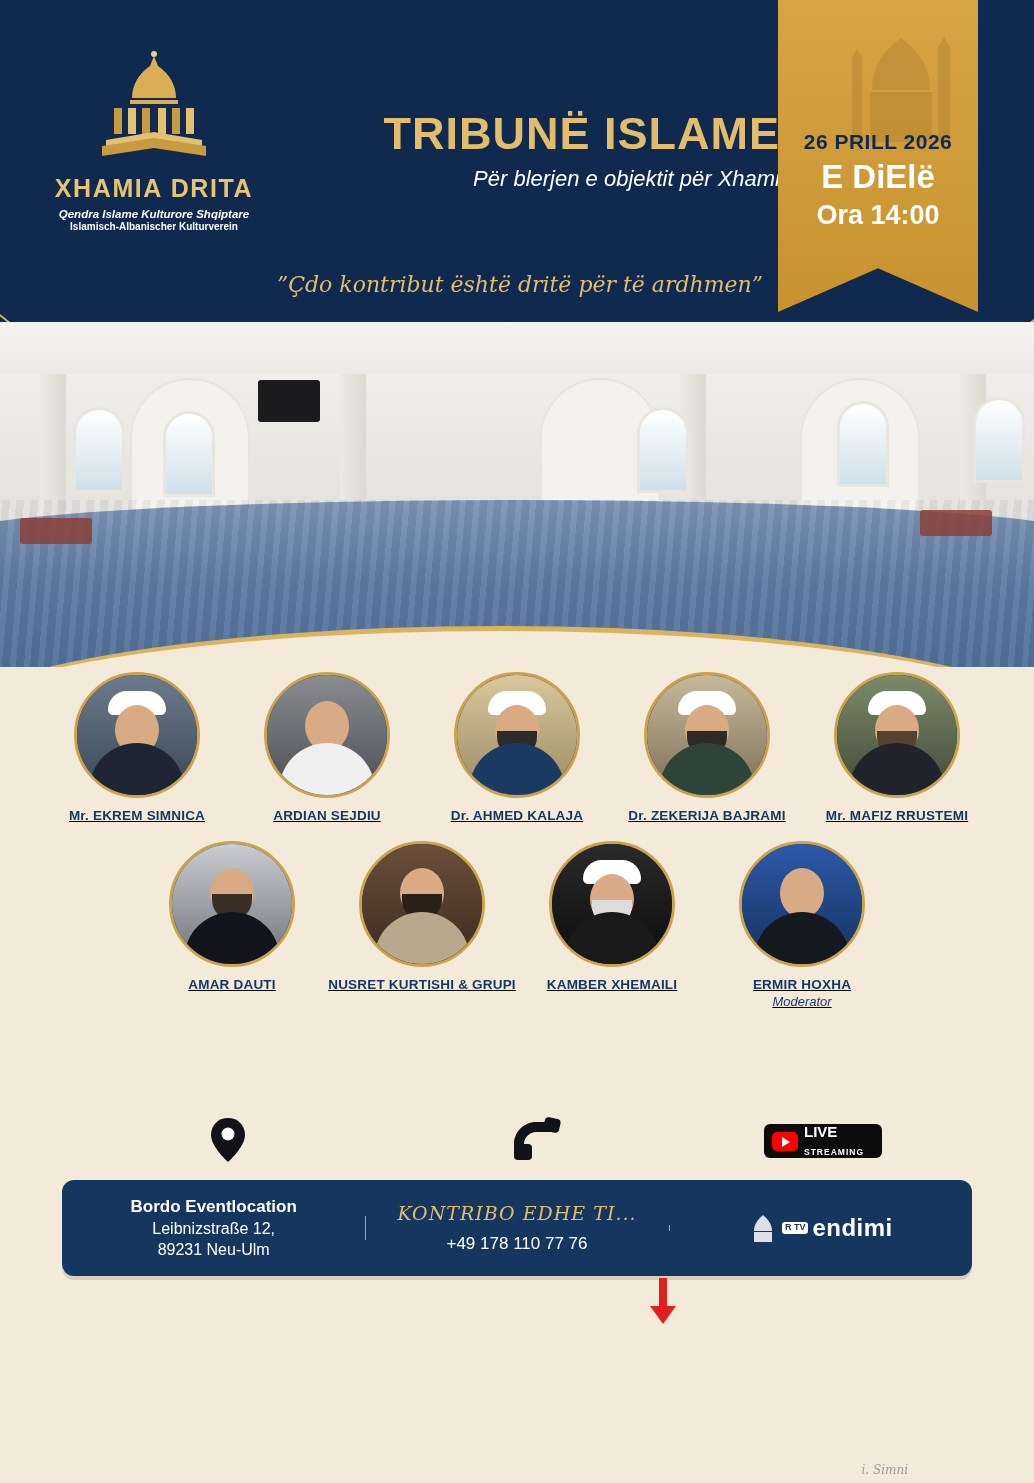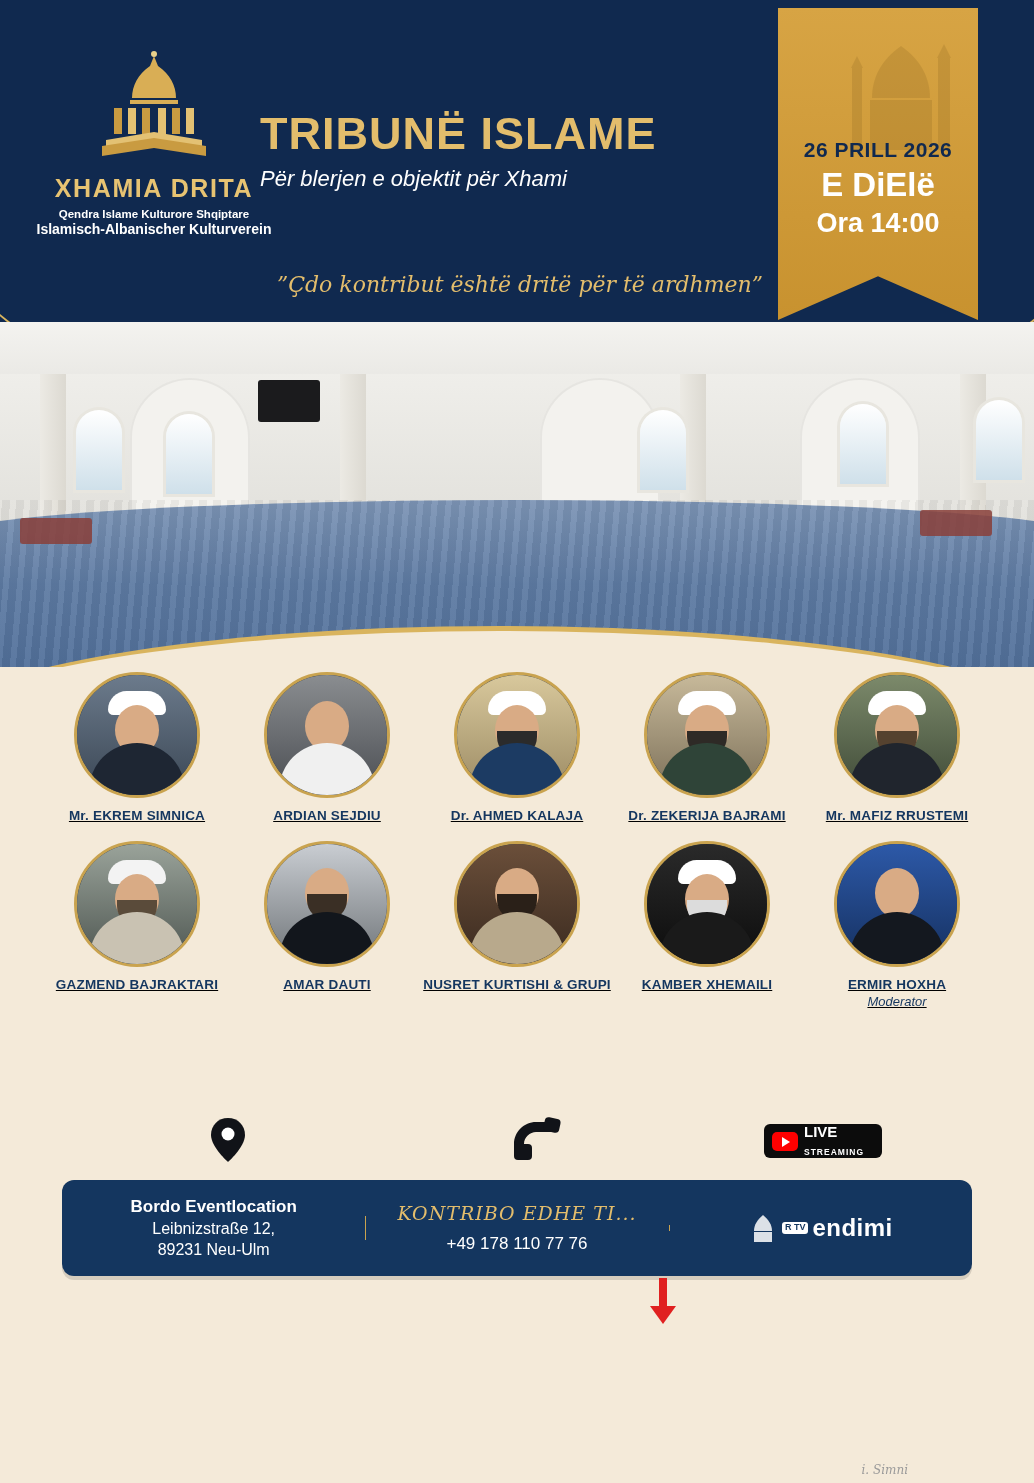--- a/index.html
+++ b/index.html
@@ -30,43 +30,42 @@
     border-bottom: 5px solid #d9b45e;
   }
   .logo-wrap {
     position: absolute; left: 34px; top: 48px; width: 240px; text-align: center;
   }
   .logo-mark { width: 140px; height: 120px; margin: 0 auto; display:block; }
   .logo-title {
     color: #e7c372; font-size: 25px; font-weight: bold; letter-spacing: 1.6px;
     margin-top: 6px;
   }
-  .logo-sub1 { color: #ffffff; font-size: 11.5px; font-weight: bold; margin-top: 5px; }
-  .logo-sub2 { color: #ffffff; font-size: 14px; font-weight: bold; margin-top: 1px; }
-
-  .title-block { position: absolute; left: 260px; top: 108px; width: 520px; text-align: left; }
+  .logo-sub1 { color: #ffffff; font-size: 11.5px; font-weight: bold; margin-top: 5px; font-style: italic; }
+  .logo-sub2 { color: #ffffff; font-size: 10px; font-weight: bold; margin-top: 1px; }
+
+  .title-block { position: absolute; left: 260px; top: 108px; width: 520px; text-align: right; }
   .main-title {
     color: #e3bd6c; font-size: 45px; font-weight: bold; letter-spacing: 1px;
   }
   .sub-title {
     color: #ffffff; font-size: 22px; font-style: italic; margin-top: 6px;
   }
   .quote {
     position: absolute; left: 230px; top: 272px; width: 580px; text-align: center;
     color: #e3bd6c; font-size: 22px; font-style: italic;
     font-family: "DejaVu Serif", serif;
   }
 
   
   .ribbon {
     position: absolute; right: 56px; top: 0; width: 200px; height: 312px;
     background: linear-gradient(180deg,#d7a444 0%, #c8922f 100%);
     clip-path: polygon(0 0, 100% 0, 100% 100%, 50% 86%, 0 100%);
     overflow: hidden;
-    margin-top: 8px;
   }
   .ribbon-mosque {
     position: absolute; right: 2px; top: 18px; opacity: .22;
   }
   .ribbon-text { position: relative; text-align: center; padding-top: 130px; }
   .ribbon-date { color: #10294f; font-size: 21px; font-weight: bold; letter-spacing: .5px; }
   .ribbon-day { color: #ffffff; font-size: 33px; font-weight: bold; margin-top: 4px; }
   .ribbon-time { color: #ffffff; font-size: 27px; font-weight: bold; margin-top: 4px; }
 
   
@@ -327,30 +326,20 @@
           <div class="av-beard" style="background:#55422f"></div>
           <div class="av-body" style="background:#20252d"></div>
         </div>
         <div class="sp-name">Mr. MAFIZ RRUSTEMI</div>
       </div>
 
     </div>
 
     <div class="row" style="margin-top:18px;">
 
-      <div class="sp">
-        <div class="avatar">
-          <div class="av-bg" style="background:linear-gradient(180deg,#9aa39a,#4d5550)"></div>
-          <div class="av-turban" style="background:#f3f3f3"></div>
-          <div class="av-head"></div>
-          <div class="av-beard" style="background:#5a4b3a"></div>
-          <div class="av-body" style="background:#c9c2b2"></div>
-        </div>
-        <div class="sp-name">GAZMEND BAJRAKTARI</div>
-      </div>
 
       <div class="sp">
         <div class="avatar">
           <div class="av-bg" style="background:linear-gradient(180deg,#c9cdd2,#6f7478)"></div>
           <div class="av-head" style="top:24px"></div>
           <div class="av-beard" style="top:50px;background:#3a2f25"></div>
           <div class="av-body" style="background:#12161c"></div>
         </div>
         <div class="sp-name">AMAR DAUTI</div>
       </div>

